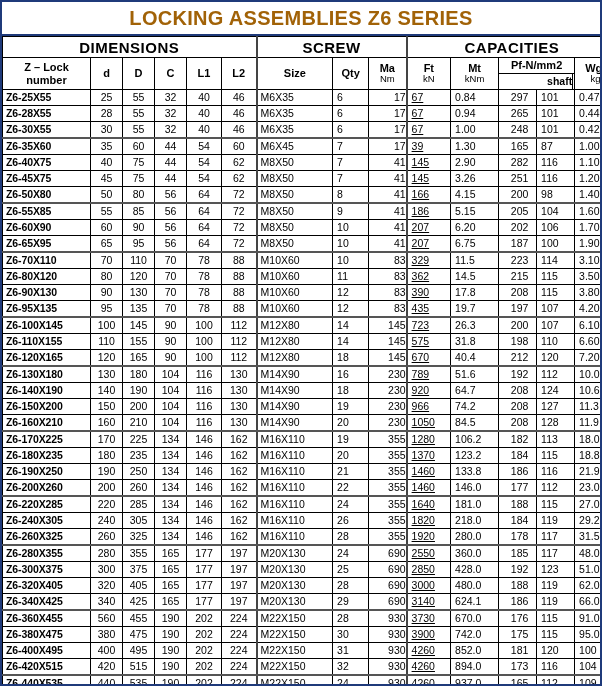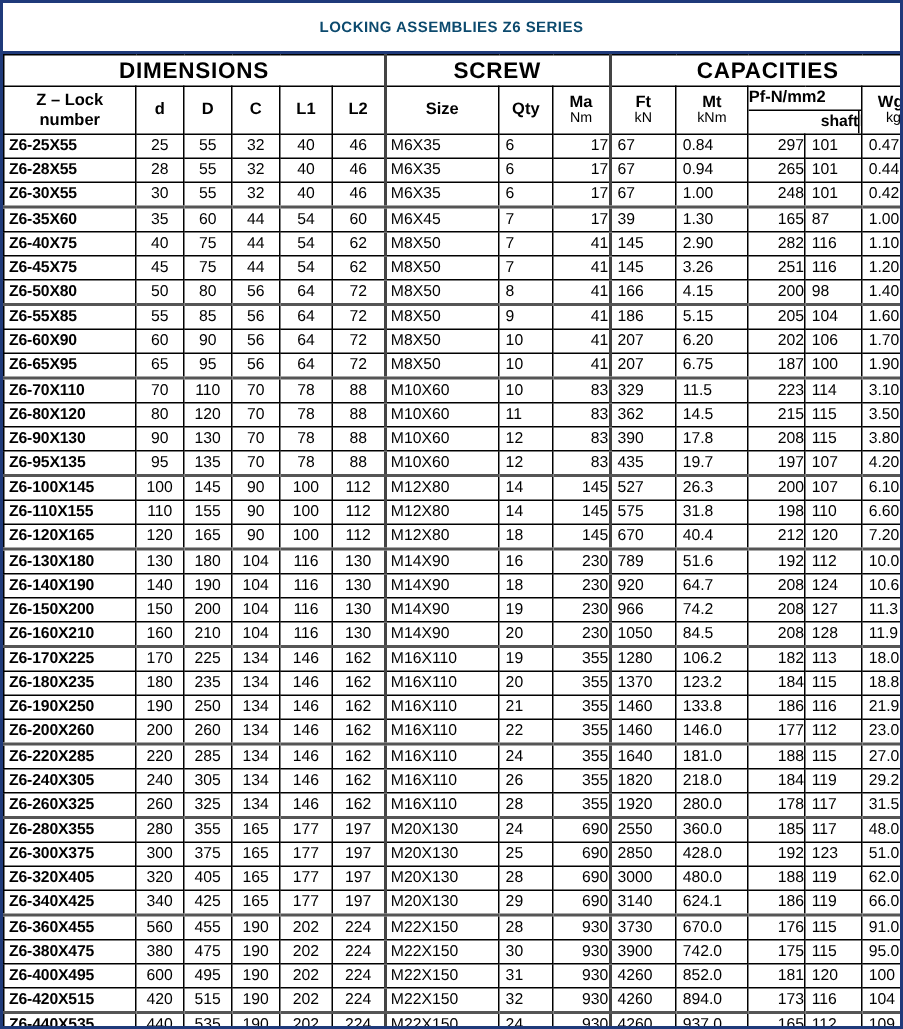--- a/index.html
+++ b/index.html
@@ -18,22 +18,22 @@
     overflow:hidden;
   }
   
   #title-bar{
     height:34px;
     box-sizing:border-box;
     border-bottom:2px solid #1F3A7A;
     display:flex;align-items:center;justify-content:center;
   }
   #title-text{
-    color:#0c4a6e;
-    font-size:10px;
+    color:#a16207;
+    font-size:20px;
     font-weight:bold;
     letter-spacing:0.3px;
   }
   
   table{
     border-collapse:collapse;
     table-layout:fixed;
     width:598px;
     font-size:10px;
   }
@@ -66,21 +66,21 @@
   tr.sub-row th .unit{
     display:block;
     font-size:9.5px;
     font-weight:normal;
   }
   th.pf-head{padding:0;vertical-align:top;}
   th.pf-head .pf-top{
     display:block;
     font-size:11px;
     font-weight:bold;
-    text-align:left;
+    text-align:center;
     height:15px;
     line-height:15px;
     border-bottom:1px solid #000;
   }
   th.pf-head .pf-sub{
     display:flex;
     height:15px;
     line-height:15px;
     margin-left:48px;
   }
@@ -103,23 +103,23 @@
     font-weight:bold;
     font-size:10px;
     padding-left:3px;
     text-align:left;
     letter-spacing:-0.1px;
   }
   td.num{text-align:center;}
   td.size{text-align:left;padding-left:3px;margin-left:16px;}
   td.qty{text-align:left;padding-left:4px;}
   td.ma{text-align:right;padding-left:4px;}
-  td.ft{text-align:left;padding-left:4px;}
+  td.ft{text-align:left;padding-left:4px;text-decoration:underline;}
   td.mt{text-align:left;padding-left:4px;}
-  td.shaft{text-align:right;padding-left:4px;}
+  td.shaft{text-align:center;padding-left:4px;}
   td.hub{text-align:left;padding-left:4px;}
   td.wgt{text-align:left;padding-left:4px;}
 
   
   tr.grp-end td{border-bottom:2px solid #555555;}
   
   .sep-left{border-left:2px solid #444444;}
 </style>
 </head>
 <body>
@@ -420,21 +420,21 @@
         <tr class="data-row">
           <td class="name">Z6-100X145</td>
           <td class="num">100</td>
           <td class="num">145</td>
           <td class="num">90</td>
           <td class="num">100</td>
           <td class="num">112</td>
           <td class="size sep-left">M12X80</td>
           <td class="qty">14</td>
           <td class="ma">145</td>
-          <td class="ft sep-left">527</td>
+          <td class="ft sep-left">723</td>
           <td class="mt">26.3</td>
           <td class="shaft">200</td>
           <td class="hub">107</td>
           <td class="wgt">6.10</td>
         </tr>
         <tr class="data-row">
           <td class="name">Z6-110X155</td>
           <td class="num">110</td>
           <td class="num">155</td>
           <td class="num">90</td>
@@ -732,21 +732,21 @@
           <td class="qty">30</td>
           <td class="ma">930</td>
           <td class="ft sep-left">3900</td>
           <td class="mt">742.0</td>
           <td class="shaft">175</td>
           <td class="hub">115</td>
           <td class="wgt">95.0</td>
         </tr>
         <tr class="data-row">
           <td class="name">Z6-400X495</td>
-          <td class="num">600</td>
+          <td class="num">400</td>
           <td class="num">495</td>
           <td class="num">190</td>
           <td class="num">202</td>
           <td class="num">224</td>
           <td class="size sep-left">M22X150</td>
           <td class="qty">31</td>
           <td class="ma">930</td>
           <td class="ft sep-left">4260</td>
           <td class="mt">852.0</td>
           <td class="shaft">181</td>

